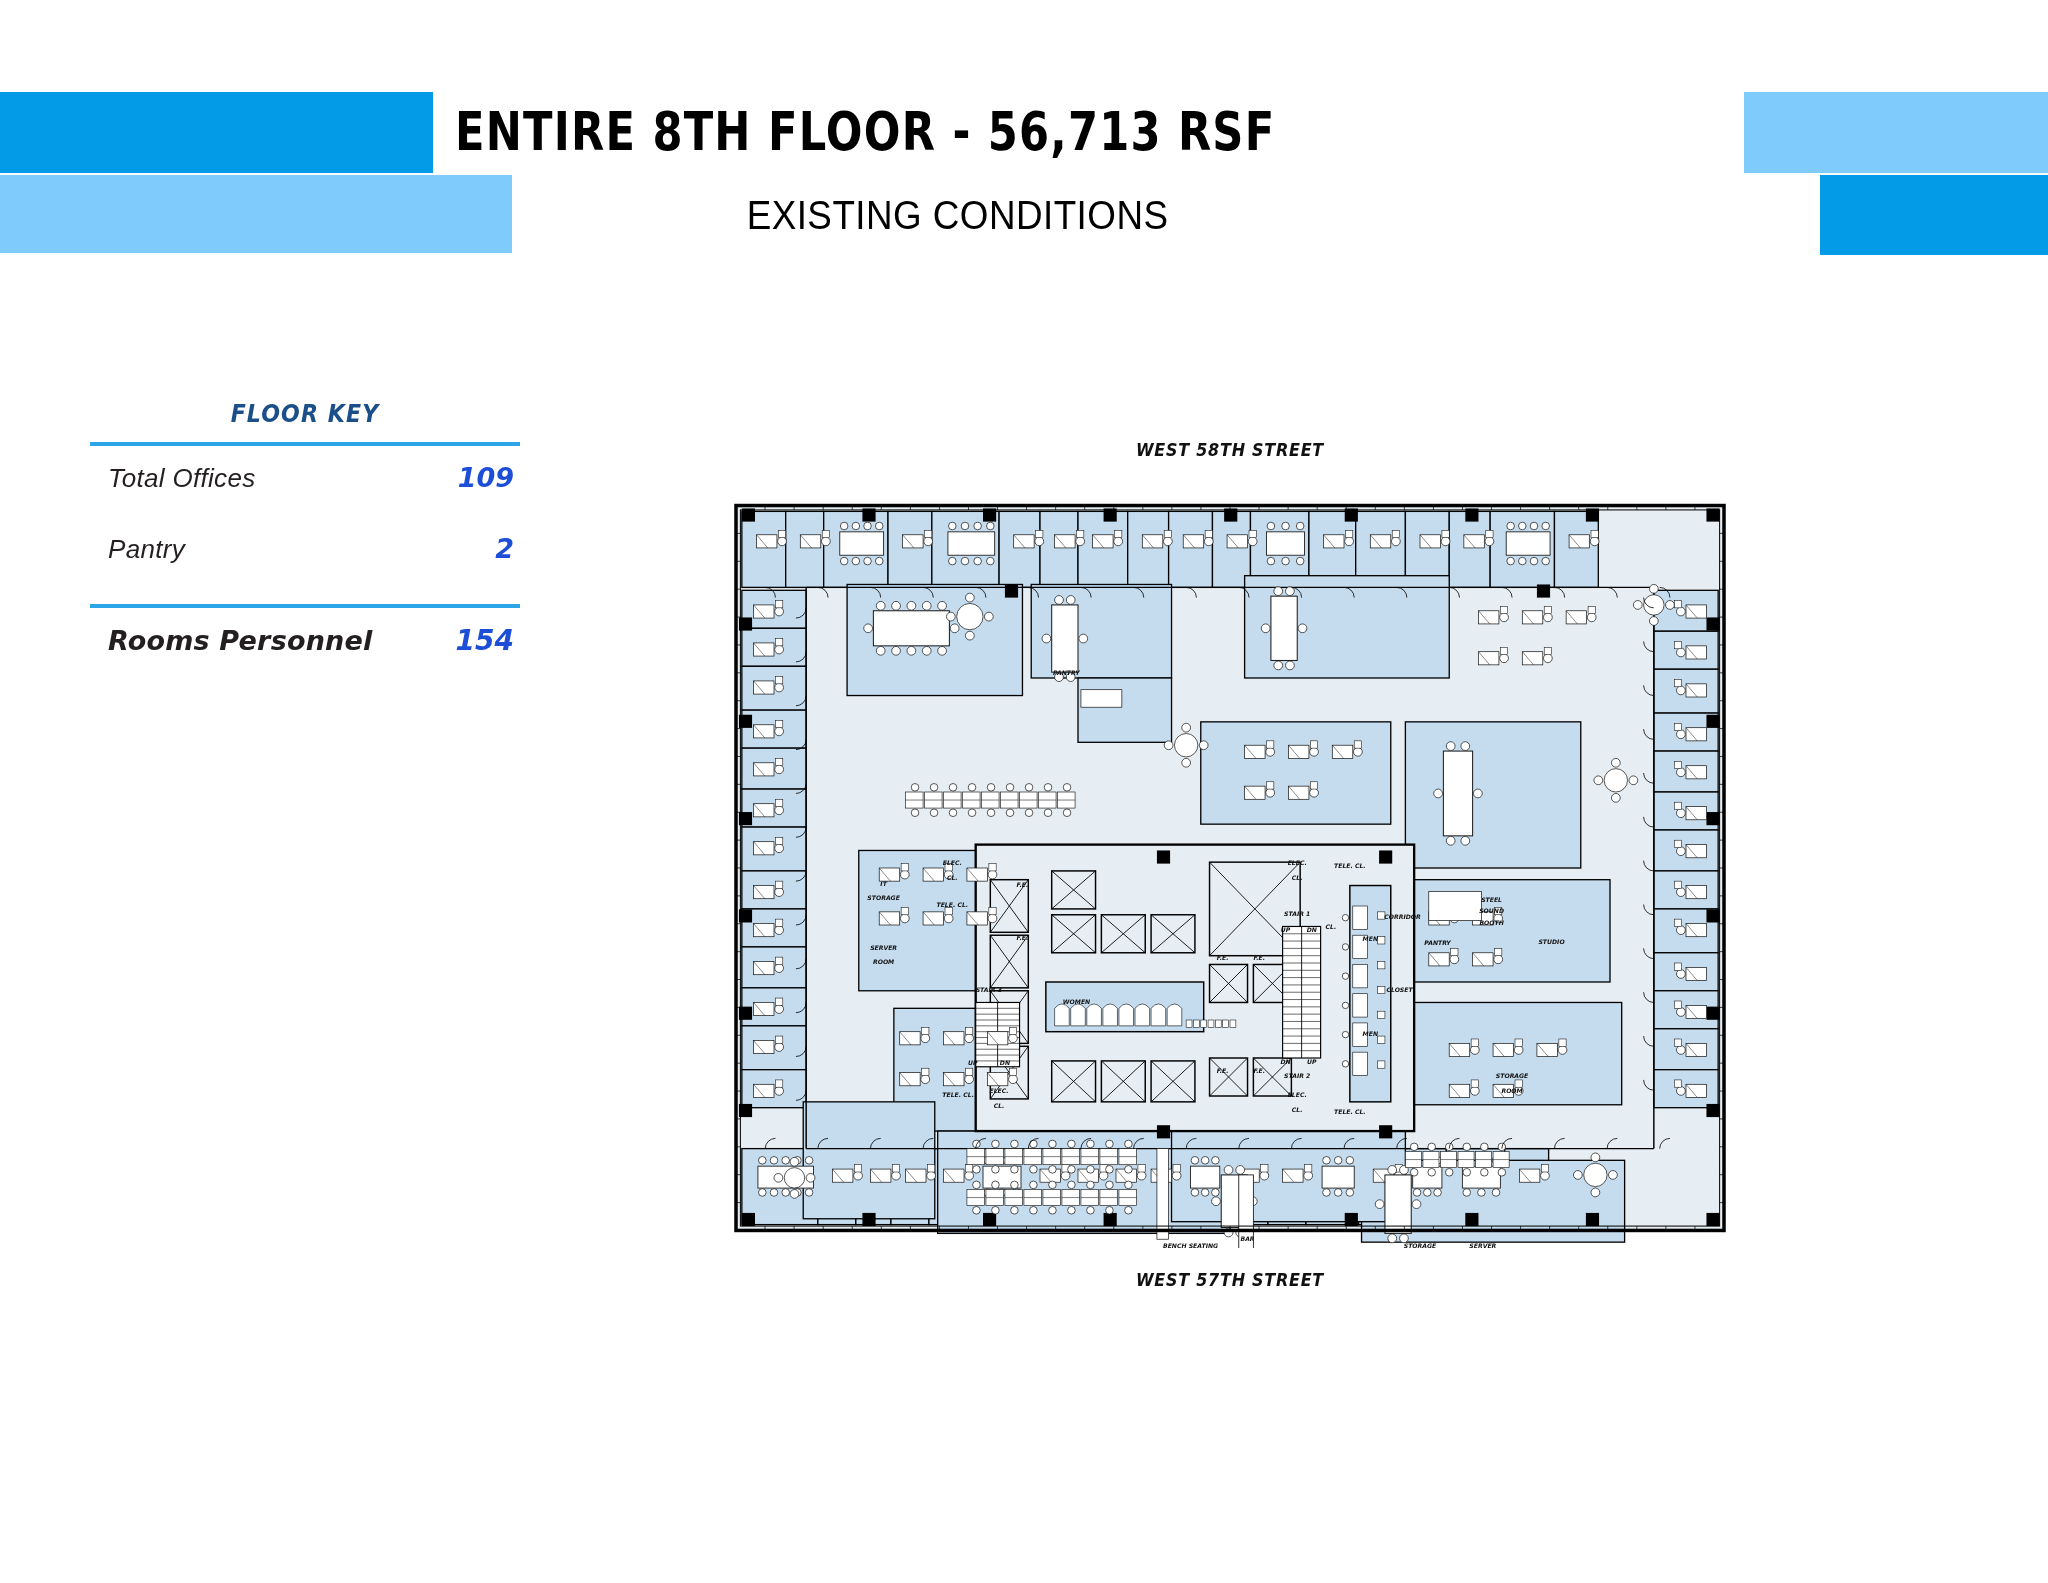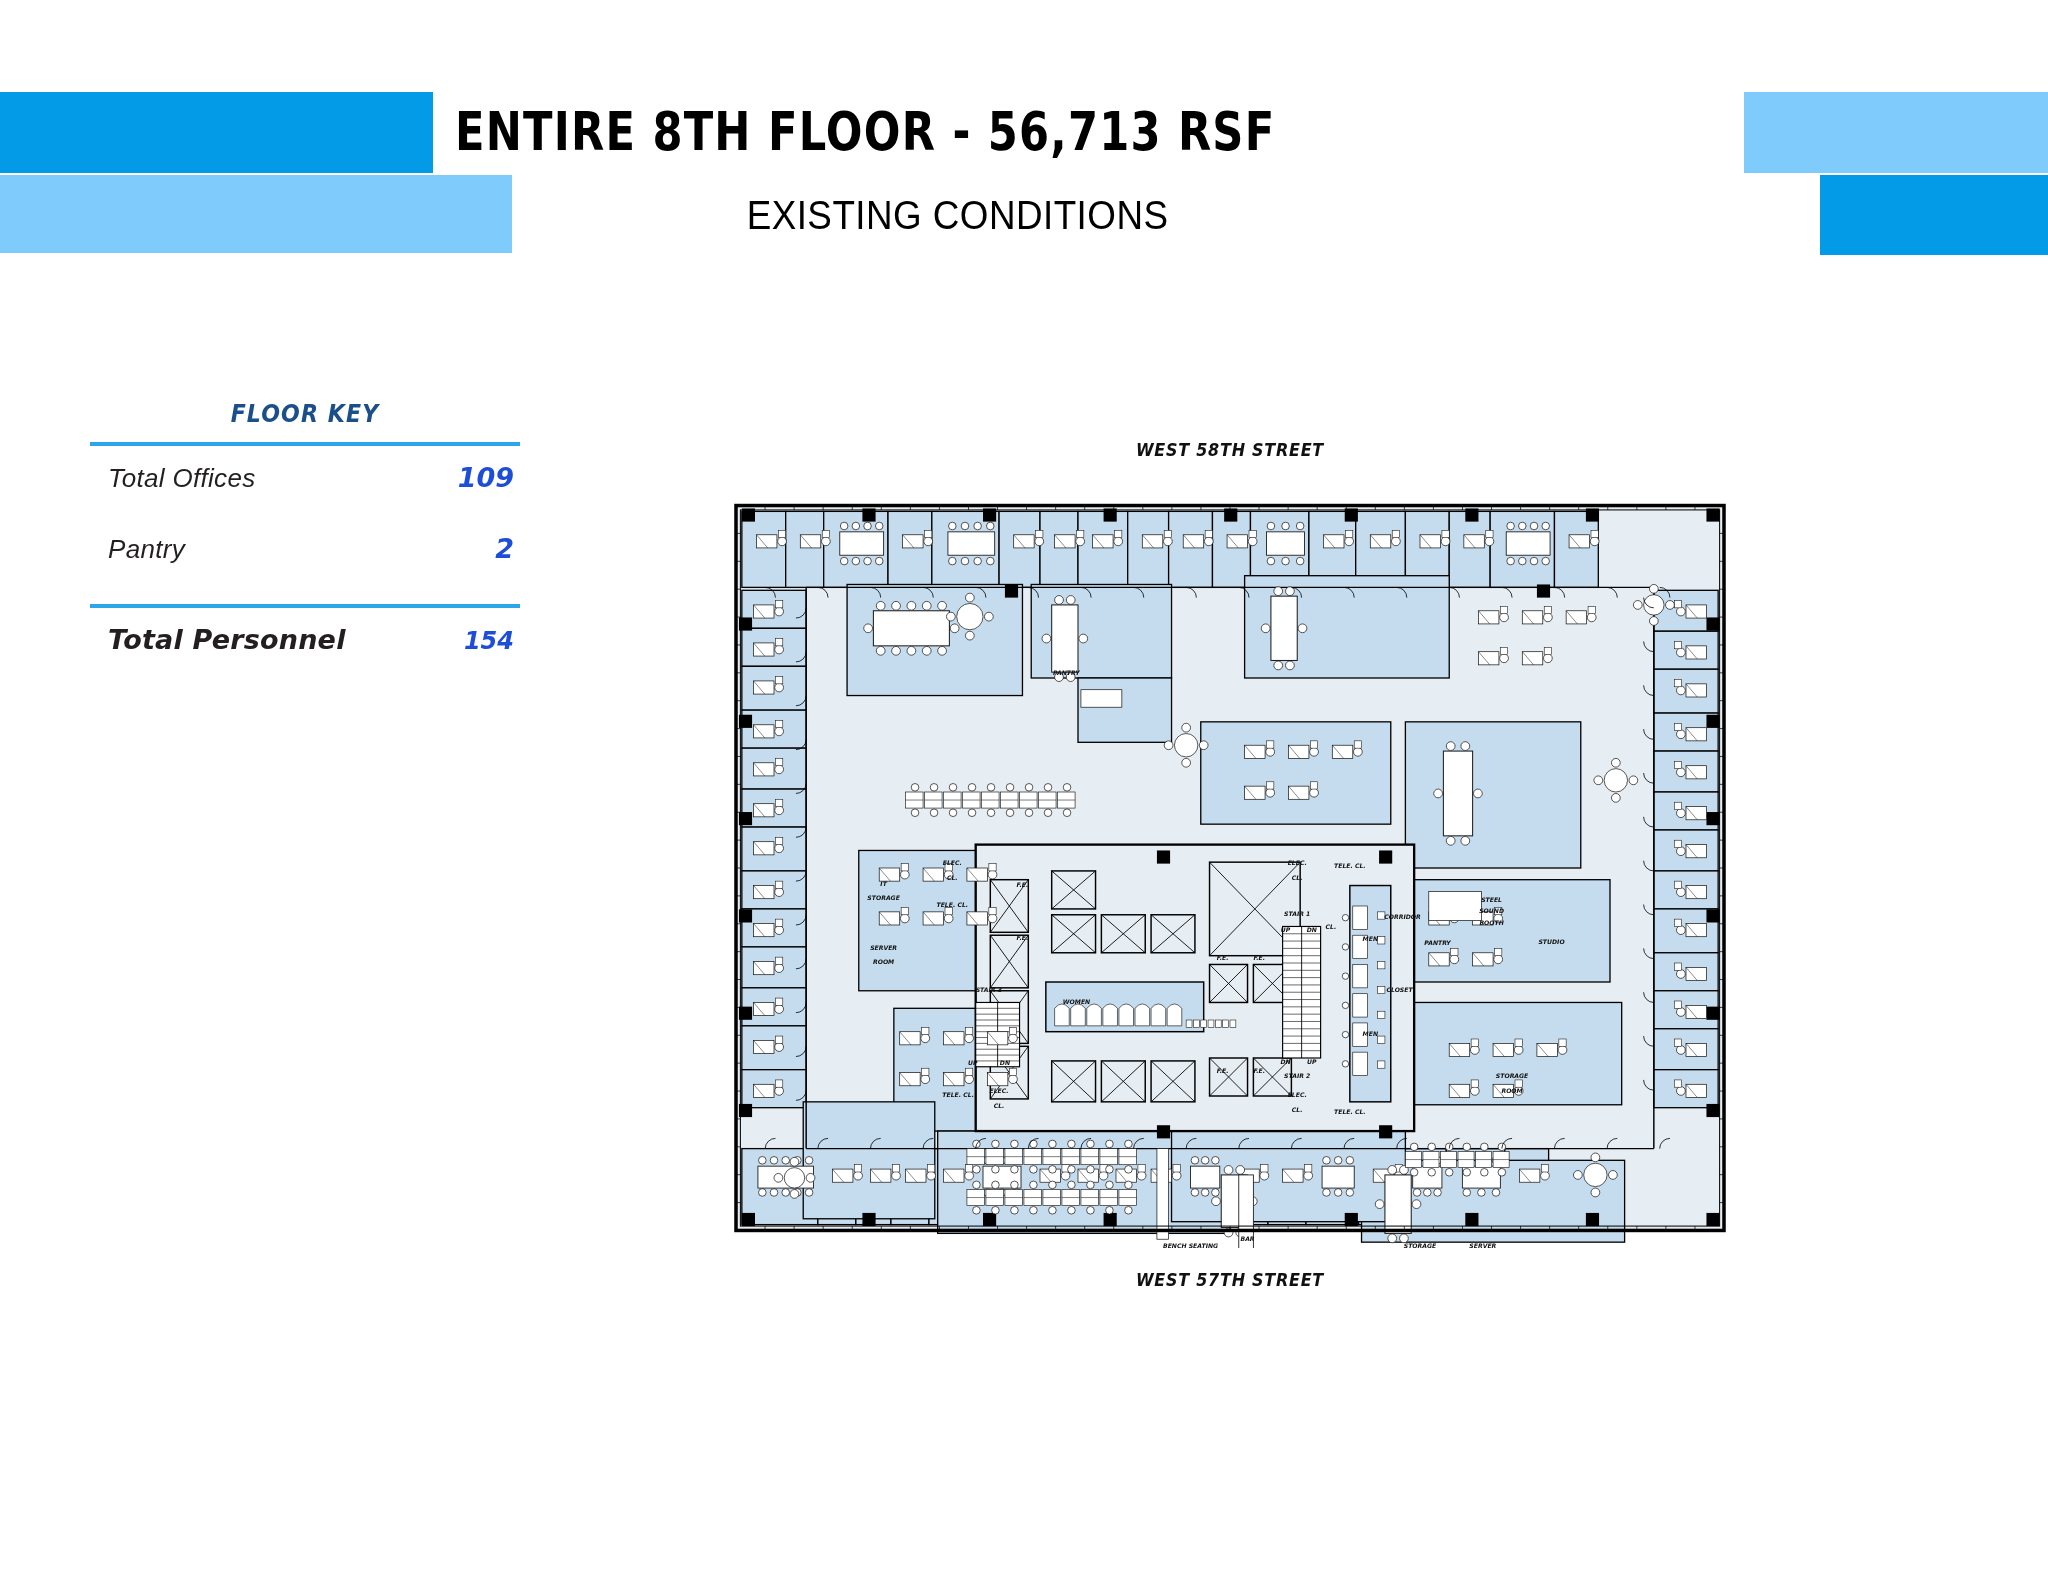--- a/index.html
+++ b/index.html
@@ -54,21 +54,21 @@
   .fk-value{
     font-size:27px;font-weight:bold;color:#1d4ed8;
     font-family:"DejaVu Sans", sans-serif;
   }
   .fk-total{
     display:flex;align-items:baseline;justify-content:space-between;
     height:62px;padding:16px 6px 0 18px;box-sizing:border-box;
   }
   .fk-total .fk-label{font-weight:bold;font-size:27px;
     font-family:"DejaVu Sans", sans-serif;letter-spacing:0.2px;}
-  .fk-total .fk-value{font-size:24px;}
+  .fk-total .fk-value{font-size:28px;}
 
   
   #plan-wrap{position:absolute;left:600px;top:440px;width:1260px;height:860px;font-style:italic;}
   .street{
     position:absolute;width:100%;text-align:center;
     font-family:"DejaVu Sans", sans-serif;
     font-weight:bold;font-size:17px;letter-spacing:0.8px;color:#111;
     transform:scaleX(0.94);
   }
   #street-north{top:0;}
@@ -94,21 +94,21 @@
         <span class="fk-label">Total Offices</span>
         <span class="fk-value">109</span>
       </div>
       <div class="fk-row">
         <span class="fk-label">Pantry</span>
         <span class="fk-value">2</span>
       </div>
     </div>
   <div class="fk-rule bottom" style="background: rgb(43, 166, 232);"></div>
   <div class="fk-total">
-    <span class="fk-label">Total Personnel</span>
+    <span class="fk-label">Rooms Personnel</span>
     <span class="fk-value">154</span>
   </div>
 </div>
 
 <div id="plan-wrap">
   <div class="street" id="street-north">WEST 58TH STREET</div>
   <svg id="floorplan-svg" width="1224" height="760" viewBox="0 0 700 520">
       <rect x="12" y="12" width="676" height="496" fill="#E7EEF3" stroke="none" stroke-width="0"></rect>
       <rect x="16" y="16" width="30" height="52" fill="#C5DCEE" stroke="#000000" stroke-width="0.9"></rect>
       <rect x="46" y="16" width="26" height="52" fill="#C5DCEE" stroke="#000000" stroke-width="0.9"></rect>

